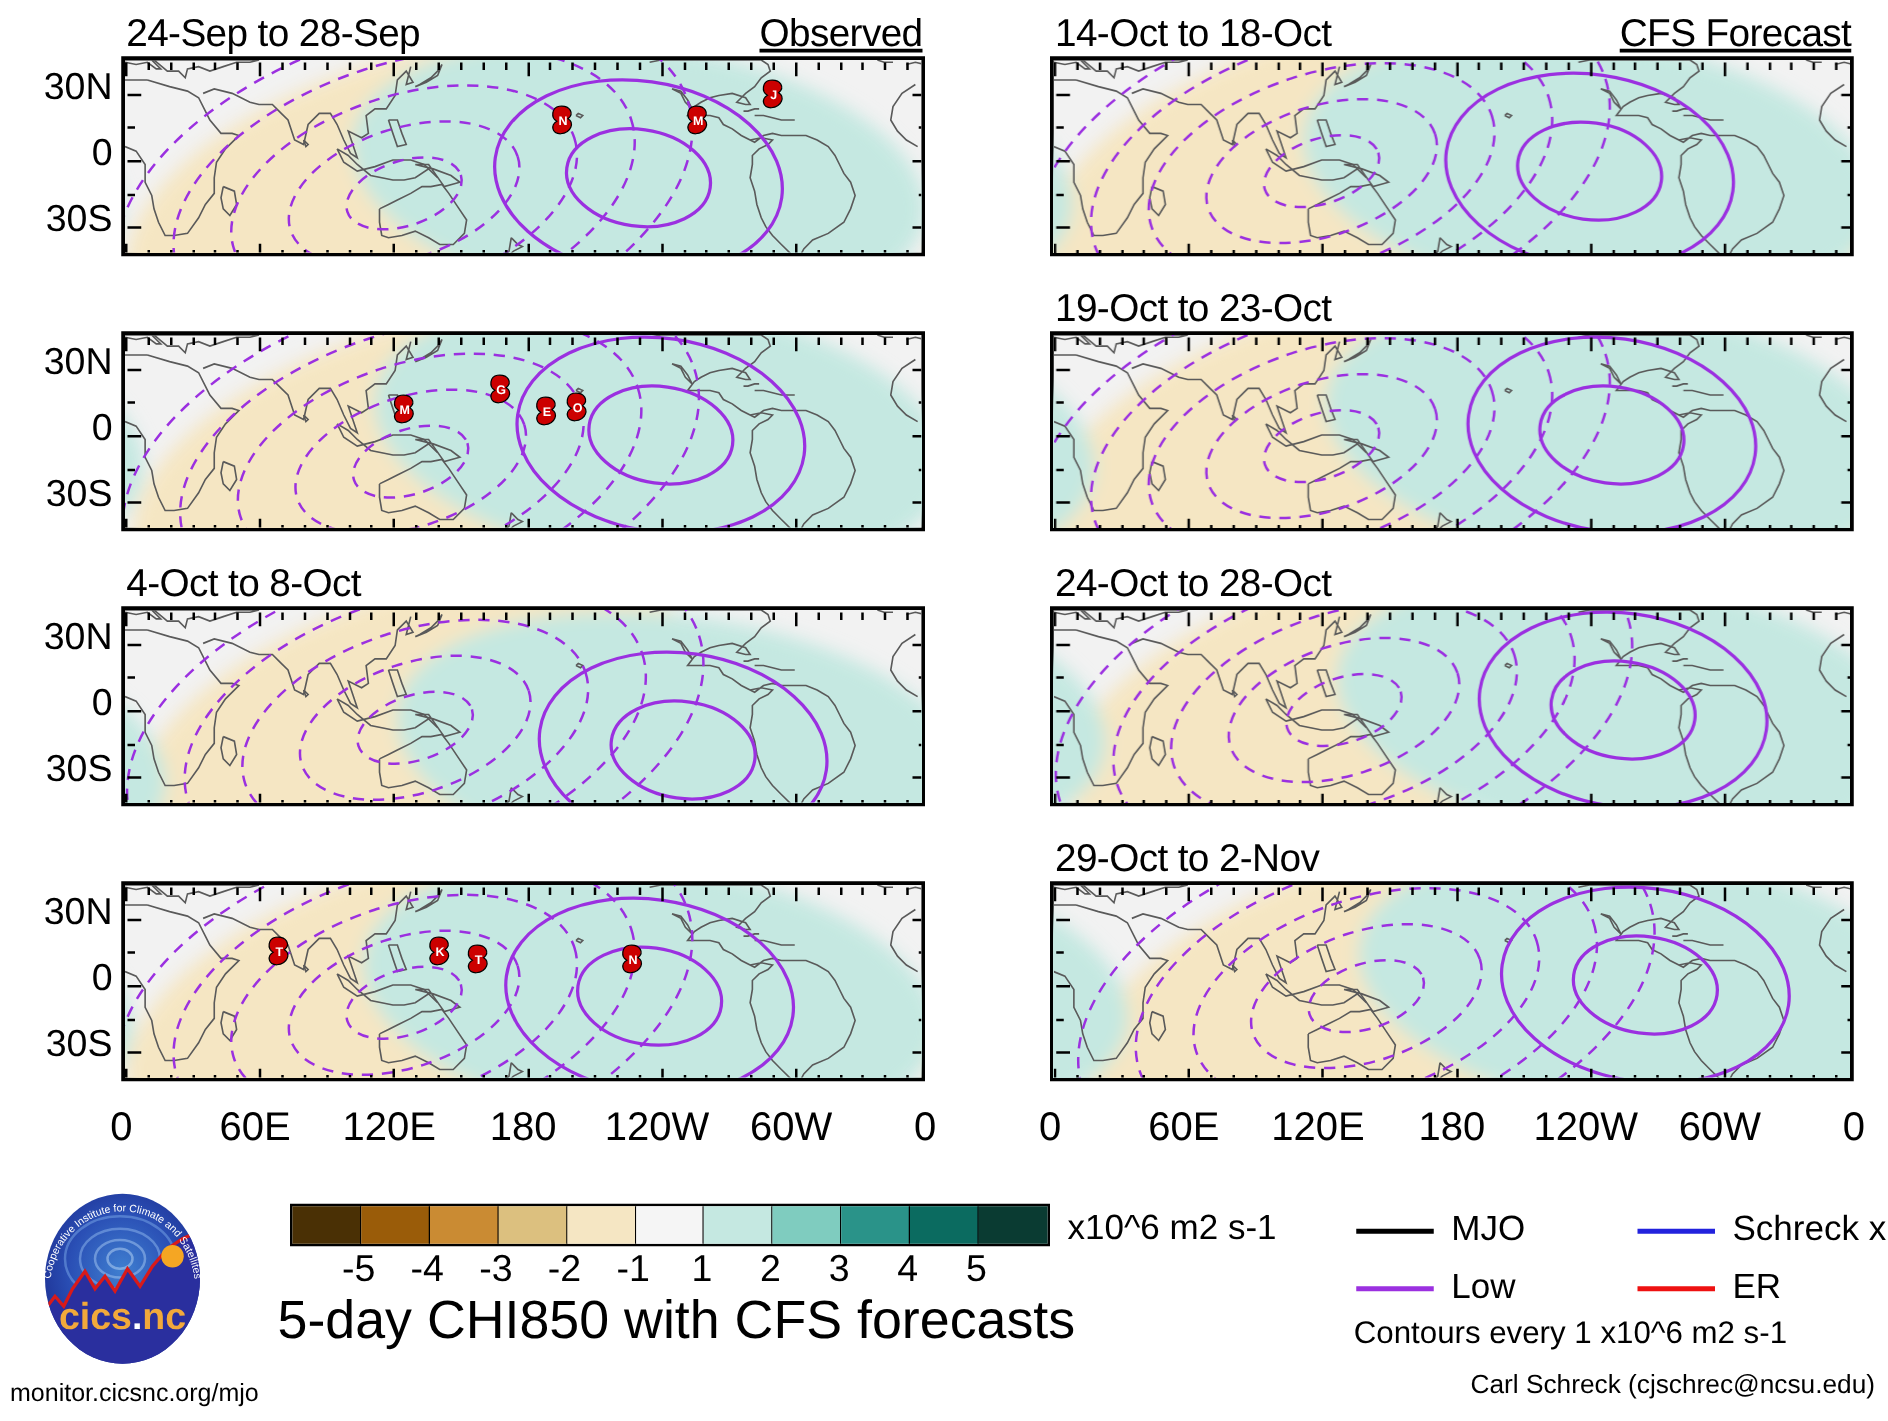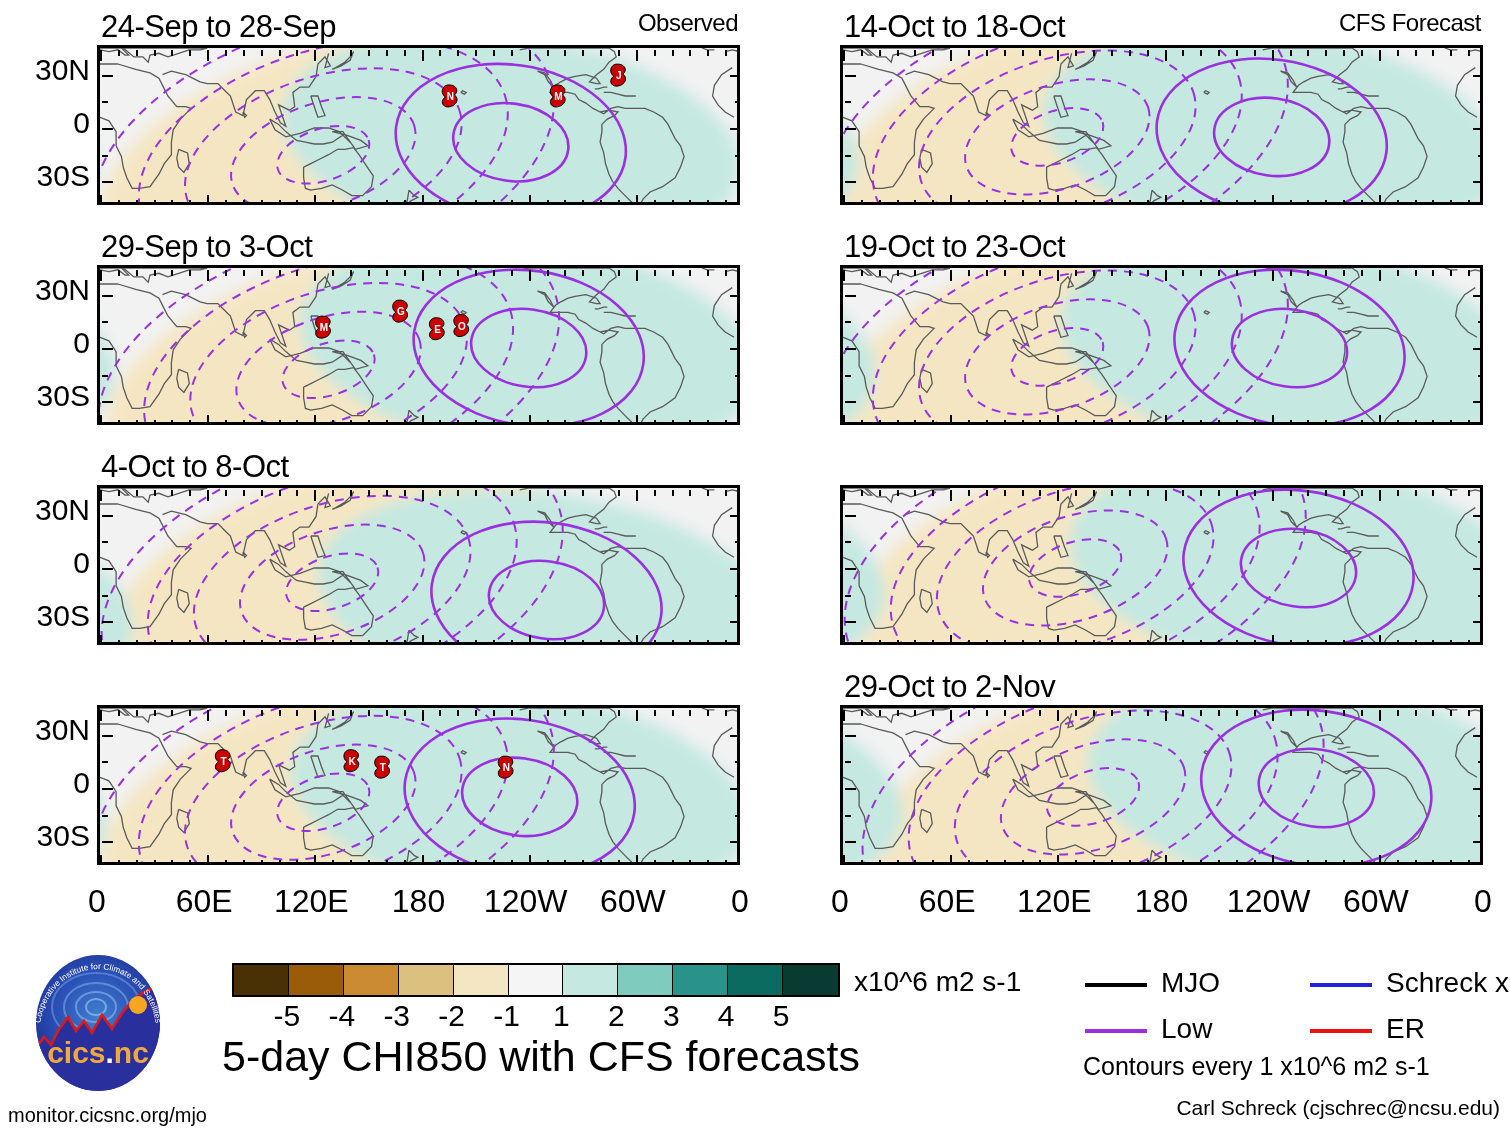--- a/index.html
+++ b/index.html
@@ -1,21 +1,21 @@
 <!DOCTYPE html>
 <html><head>
 <meta charset="utf-8">
 <style>
   html,body{margin:0;padding:0;background:#ffffff;}
   body{width:1510px;height:1137px;position:relative;overflow:hidden;
        font-family:"Liberation Sans","DejaVu Sans",sans-serif;color:#000;}
 
   .panel-wrap{position:absolute;}
   .panel-title{position:absolute;top:-36px;left:4px;font-size:31px;letter-spacing:-0.5px;white-space:nowrap;}
-  .panel-corner{position:absolute;top:-36px;right:2px;font-size:24px;letter-spacing:-0.5px;white-space:nowrap;}
+  .panel-corner{position:absolute;top:-36px;right:2px;font-size:31px;letter-spacing:-0.5px;white-space:nowrap;text-decoration:underline;}
   .map-frame{position:absolute;left:0;top:0;border:3px solid #000;box-sizing:border-box;
              background:#f2f2f2;overflow:hidden;}
   .map-frame svg{display:block;}
 
   .ylab{position:absolute;font-size:30px;text-align:right;white-space:nowrap;}
   .xlab-row{position:absolute;font-size:32px;}
   .xlab{position:absolute;transform:translateX(-50%);white-space:nowrap;}
 
   .tick{position:absolute;background:#000;}
 
@@ -270,21 +270,20 @@
       <div class="tick" style="height: 2px; width: 6px; top: 106.667px; left: 2px;"></div>
       <div class="tick" style="height: 2px; width: 6px; top: 106.667px; left: 635px;"></div>
       <div class="tick" style="height: 2px; width: 11px; top: 133.333px; left: 2px;"></div>
       <div class="tick" style="height: 2px; width: 11px; top: 133.333px; left: 630px;"></div>
     </div>
   </div>
 <div class="ylab" style="left: 2px; width: 88px; top: 52.6667px;">30N</div>
 <div class="ylab" style="left: 2px; width: 88px; top: 106px;">0</div>
 <div class="ylab" style="left: 2px; width: 88px; top: 159.333px;">30S</div>
 <div class="panel-wrap" style="left: 97px; top: 265px; width: 643px; height: 160px;">
-    <div class="panel-title">29-Sep to 3-Oct</div>
     <div class="map-frame" style="width: 643px; height: 160px;">
       <svg width="643" height="160" viewBox="0 0 643 160">
         <defs>
           <filter id="blur1" x="-30%" y="-60%" width="160%" height="220%">
             <feGaussianBlur stdDeviation="7"></feGaussianBlur>
           </filter>
           <clipPath id="clip1">
             <rect x="0" y="0" width="643" height="160"></rect>
           </clipPath>
         </defs>
@@ -1401,20 +1400,21 @@
       <div class="tick" style="height: 2px; width: 6px; top: 53.3333px; left: 635px;"></div>
       <div class="tick" style="height: 2px; width: 11px; top: 80px; left: 2px;"></div>
       <div class="tick" style="height: 2px; width: 11px; top: 80px; left: 630px;"></div>
       <div class="tick" style="height: 2px; width: 6px; top: 106.667px; left: 2px;"></div>
       <div class="tick" style="height: 2px; width: 6px; top: 106.667px; left: 635px;"></div>
       <div class="tick" style="height: 2px; width: 11px; top: 133.333px; left: 2px;"></div>
       <div class="tick" style="height: 2px; width: 11px; top: 133.333px; left: 630px;"></div>
     </div>
   </div>
 <div class="panel-wrap" style="left: 840px; top: 485px; width: 643px; height: 160px;">
+    <div class="panel-title">24-Oct to 28-Oct</div>
     <div class="map-frame" style="width: 643px; height: 160px;">
       <svg width="643" height="160" viewBox="0 0 643 160">
         <defs>
           <filter id="blur6" x="-30%" y="-60%" width="160%" height="220%">
             <feGaussianBlur stdDeviation="7"></feGaussianBlur>
           </filter>
           <clipPath id="clip6">
             <rect x="0" y="0" width="643" height="160"></rect>
           </clipPath>
         </defs>

